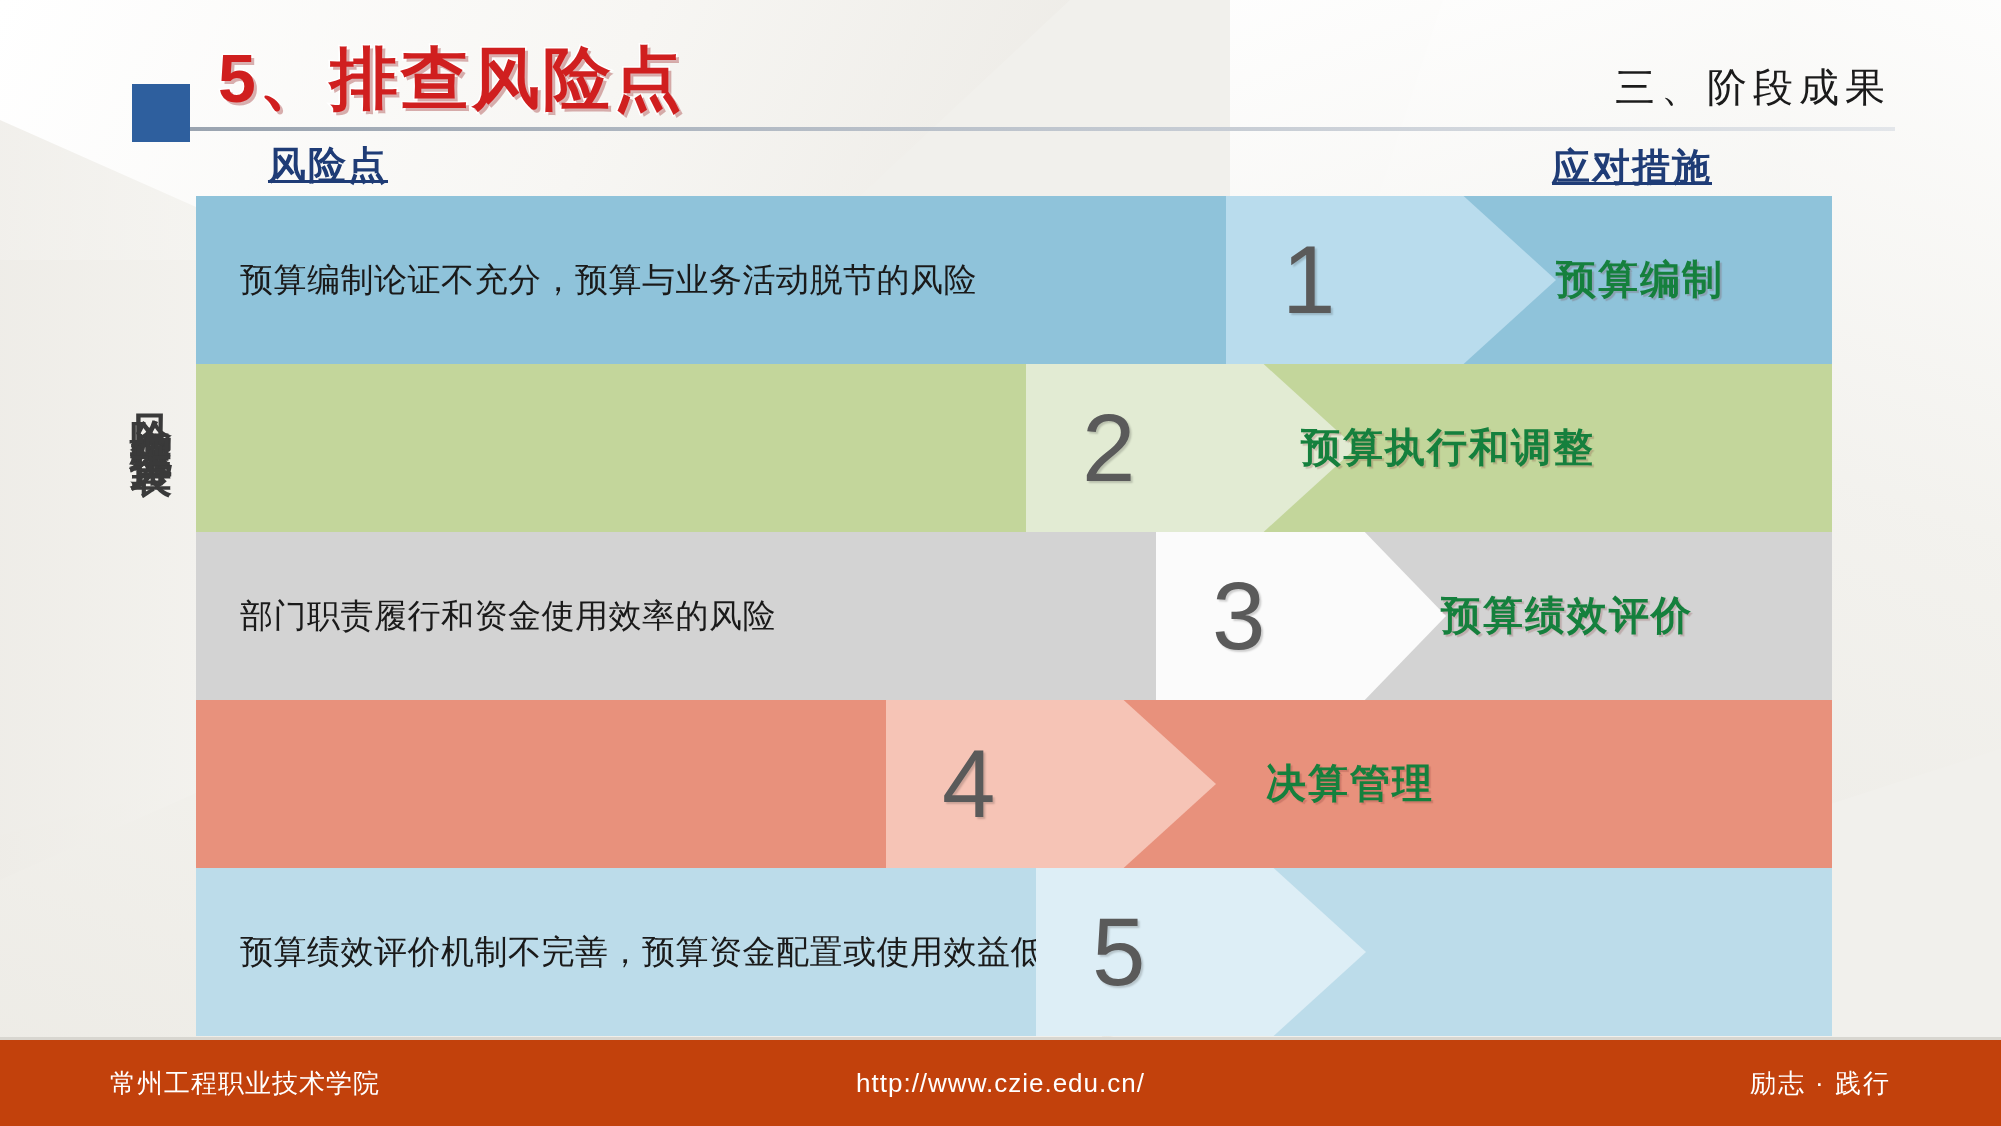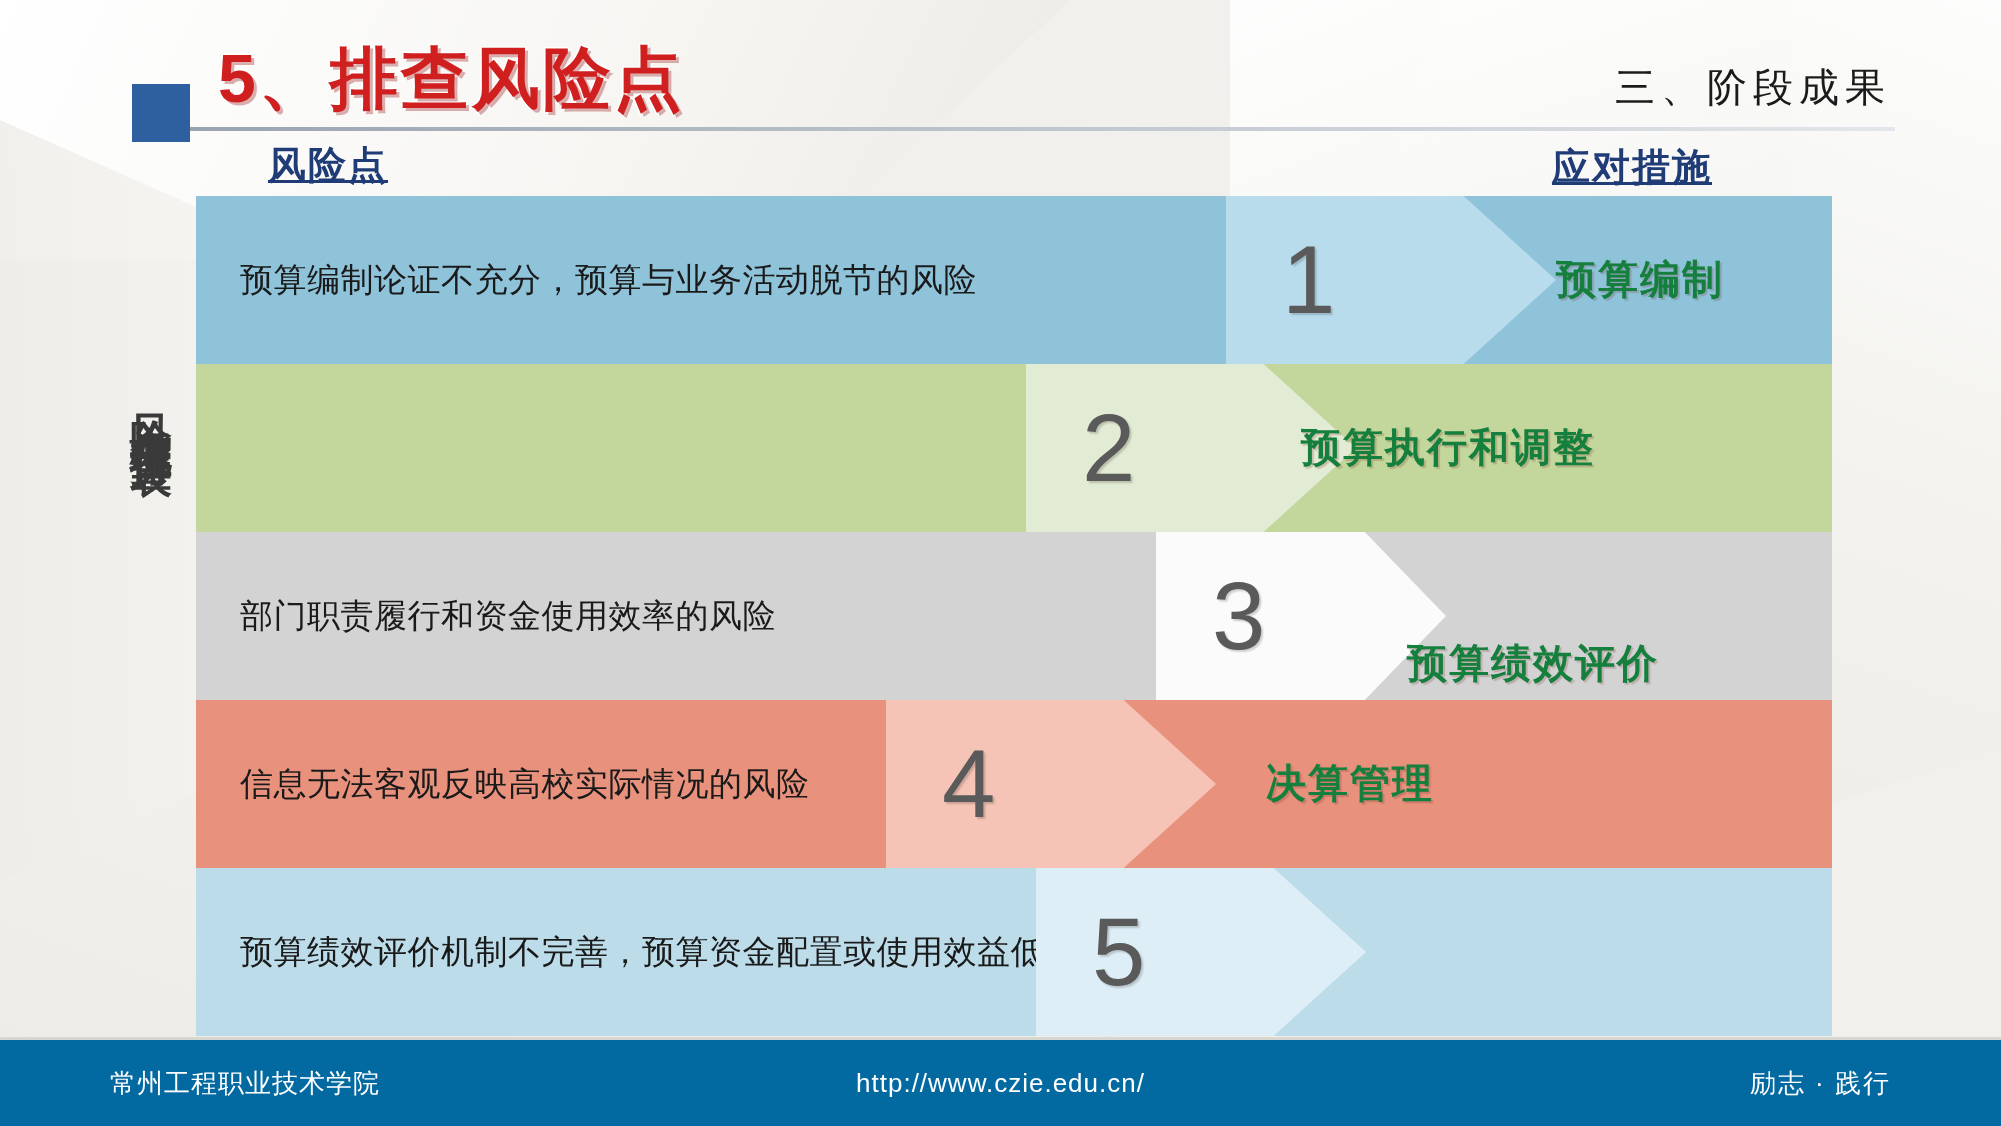--- a/index.html
+++ b/index.html
@@ -188,21 +188,21 @@
     line-height: 1.18;
     letter-spacing: 2px;
     text-shadow: 2px 2px 1px rgba(120,40,40,.22);
   }
 
   
   .footer {
     position: absolute;
     left: 0; bottom: 0;
     width: 2001px; height: 86px;
-    background: #0369a1;
+    background: #c2410c;
     color: #ffffff;
     display: flex;
     align-items: center;
   }
   .footer-left {
     position: absolute; left: 110px;
     font-size: 26px; letter-spacing: 1px;
   }
   .footer-center {
     position: absolute; left: 50%;
@@ -262,26 +262,25 @@
           </div>
           <div class="measure-text" style="left: 1105px;">预算执行和调整</div>
         </div>
         <div class="row" style="top: 336px;">
           <div class="row-band" style="left: 0px; width: 1636px; background: rgb(211, 211, 211);"></div>
           <div class="row-band-left" style="width: 1636px; background: rgb(211, 211, 211);"></div>
           <div class="risk-text">部门职责履行和资金使用效率的风险</div>
           <div class="chevron" style="left: 960px; width: 290px; background: rgb(251, 251, 251);">
             <span class="chevron-number">3</span>
           </div>
-          <div class="measure-text" style="left: 1211px; margin-top: 48px;">预算绩效评价</div>
+          <div class="measure-text" style="left: 1245px;">预算绩效评价</div>
         </div>
         <div class="row" style="top: 504px;">
           <div class="row-band" style="left: 0px; width: 1636px; background: rgb(232, 145, 124);"></div>
           <div class="row-band-left" style="width: 860px; background: rgb(232, 145, 124);"></div>
-          <div class="risk-text">信息无法客观反映高校实际情况的风险</div>
           <div class="chevron" style="left: 690px; width: 330px; background: rgb(246, 196, 182);">
             <span class="chevron-number">4</span>
           </div>
           <div class="measure-text" style="left: 1070px;">决算管理</div>
         </div>
         <div class="row" style="top: 672px;">
           <div class="row-band" style="left: 0px; width: 1636px; background: rgb(188, 220, 234);"></div>
           <div class="row-band-left" style="width: 1010px; background: rgb(188, 220, 234);"></div>
           <div class="risk-text">预算绩效评价机制不完善，预算资金配置或使用效益低下风险</div>
           <div class="chevron" style="left: 840px; width: 330px; background: rgb(221, 238, 246);">

